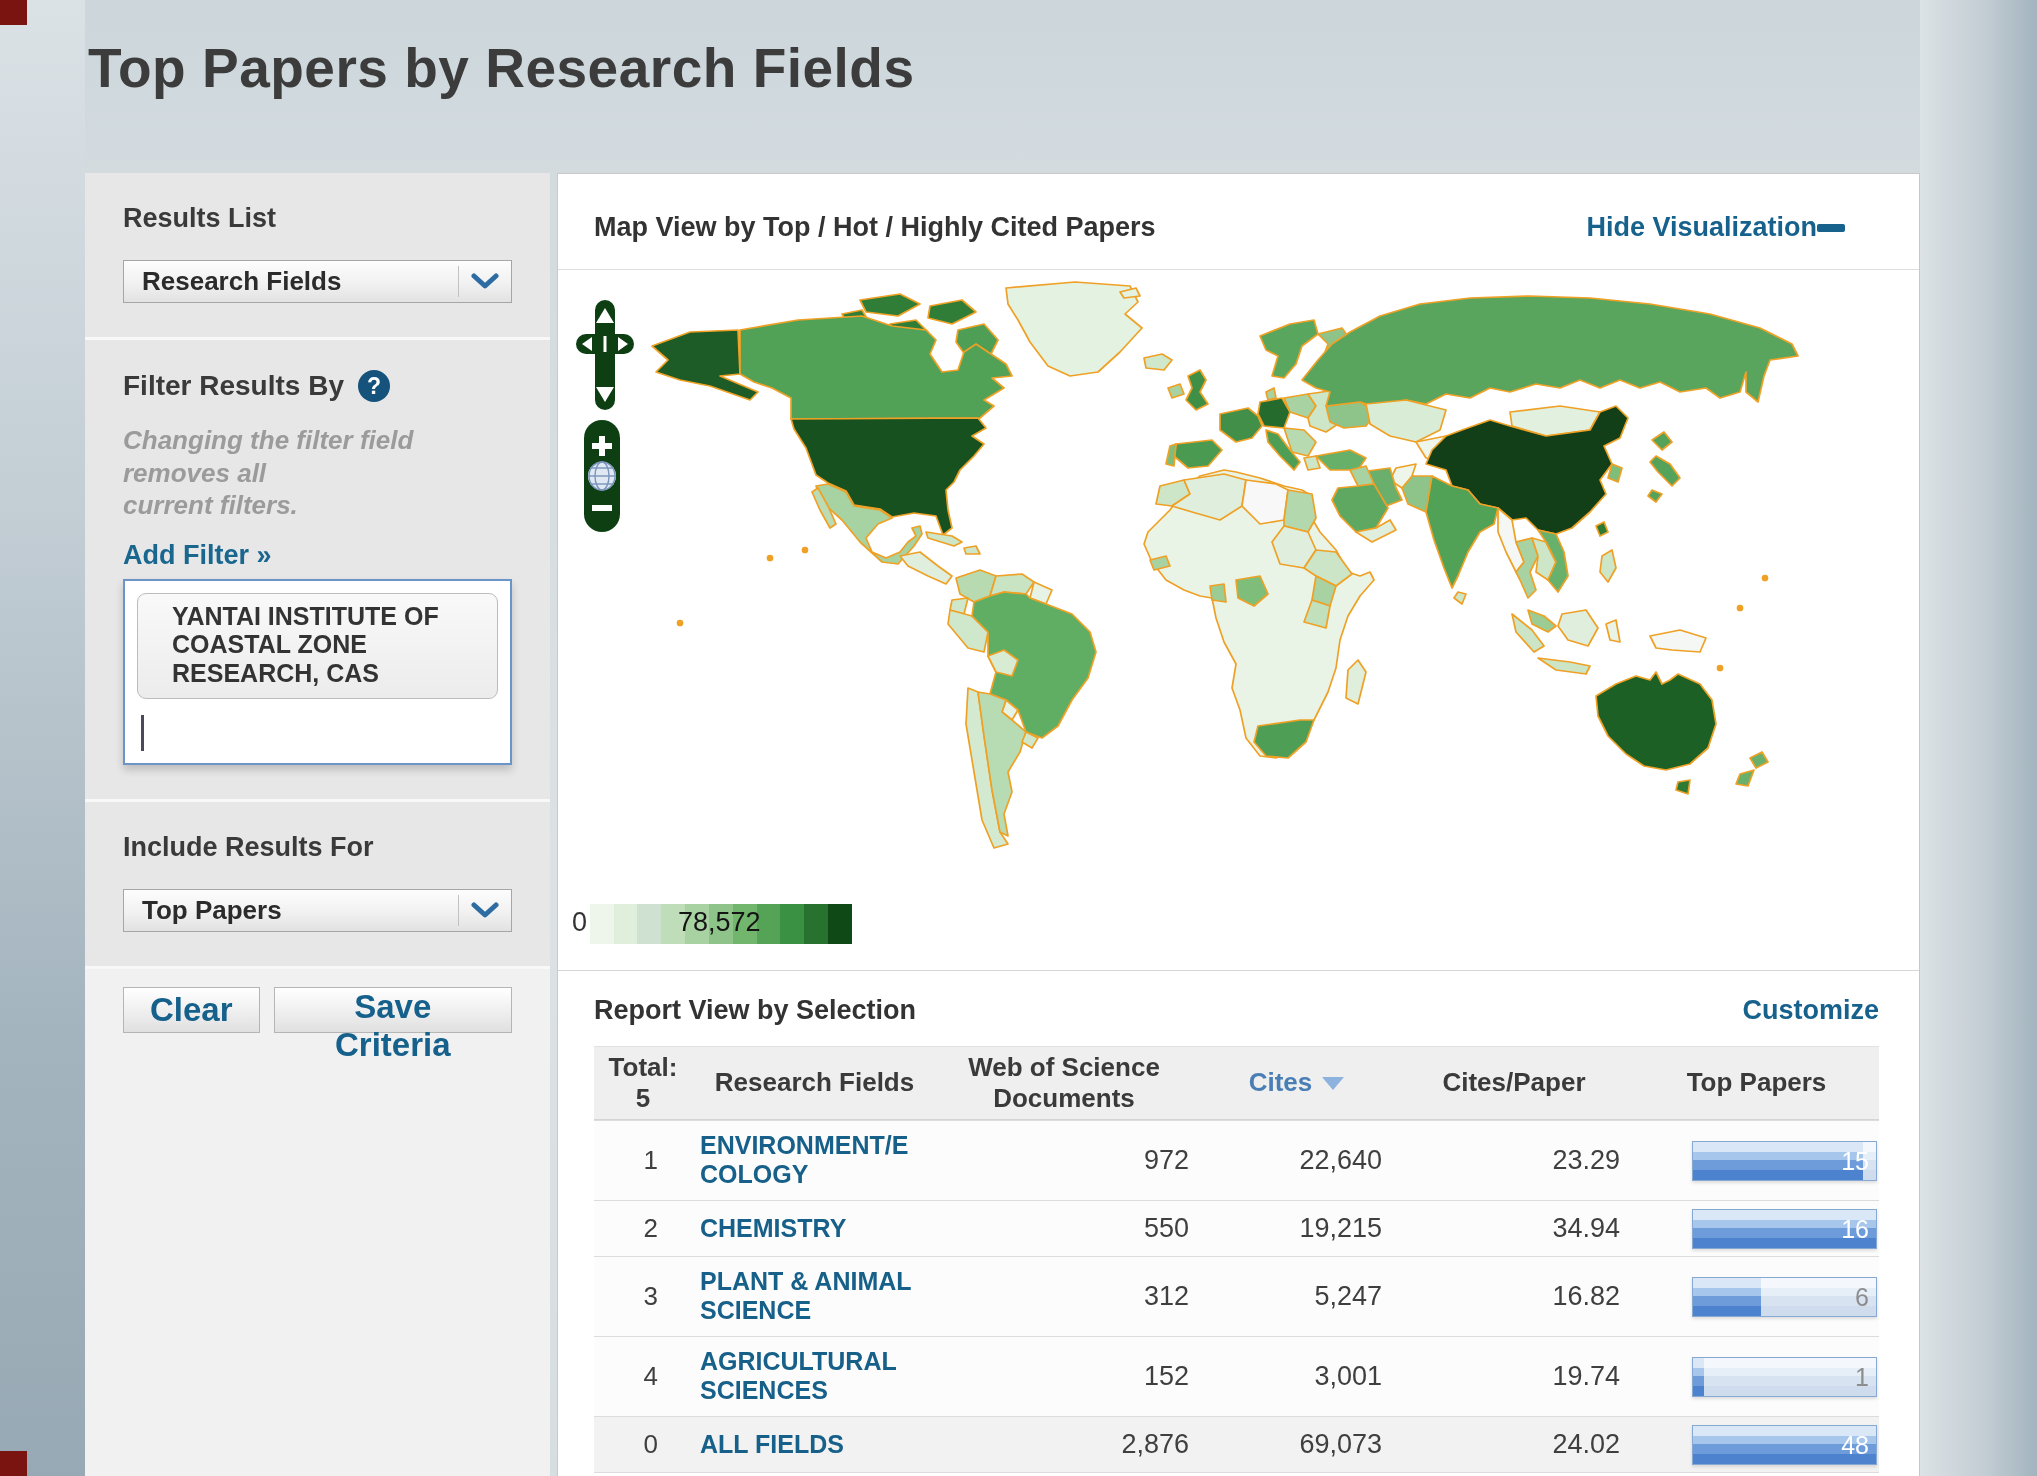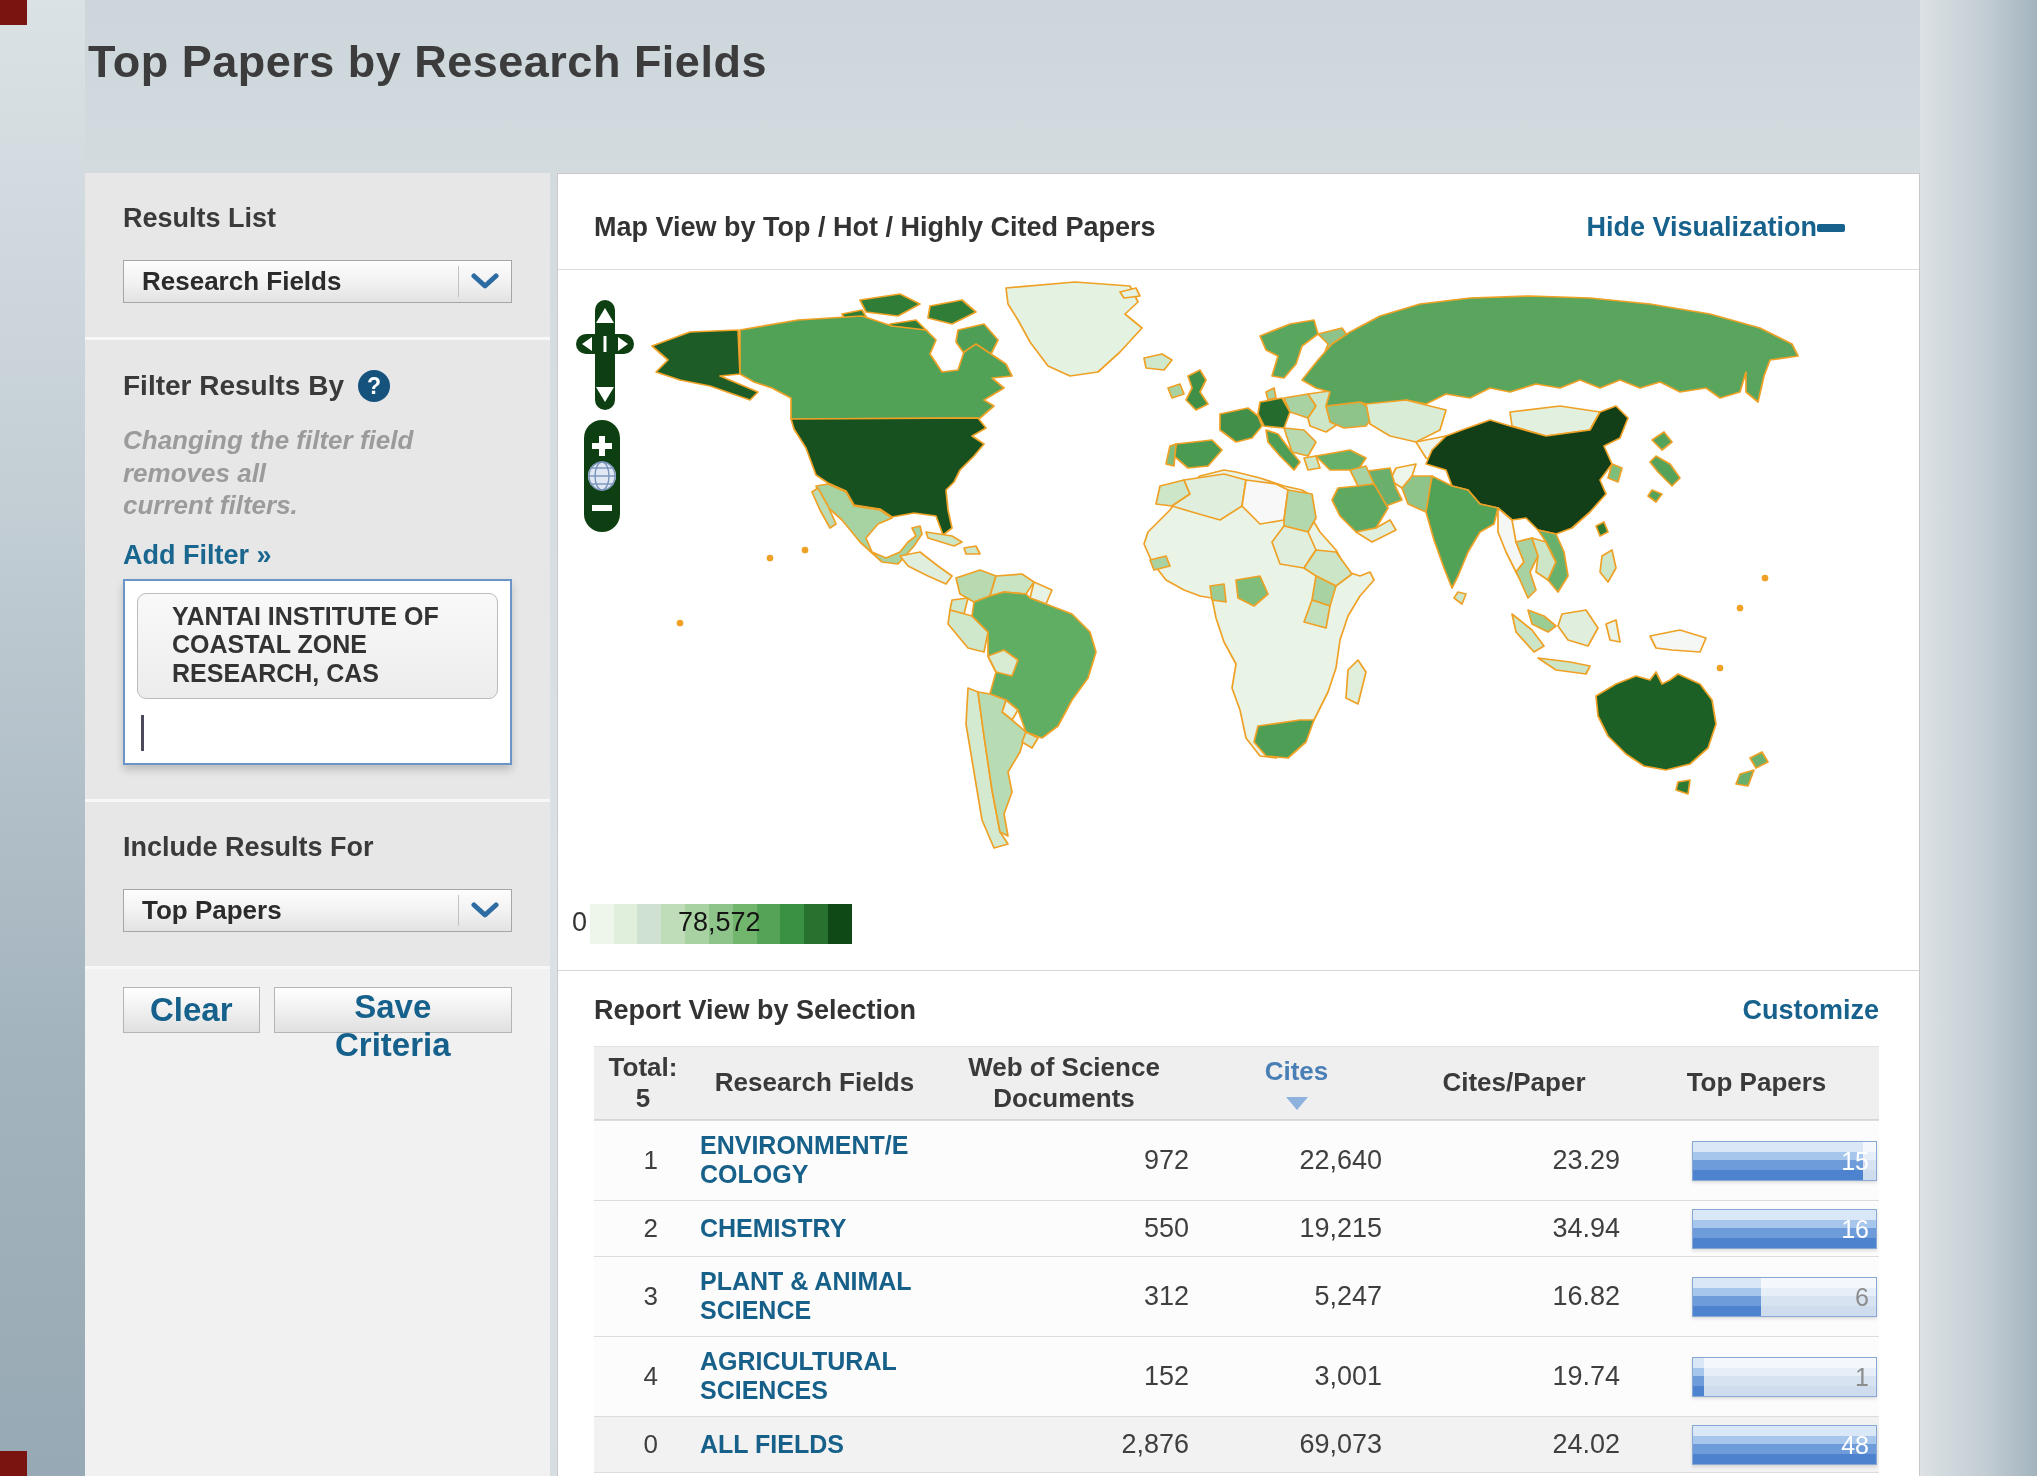--- a/index.html
+++ b/index.html
@@ -10,21 +10,21 @@
 
   
   .left-strip { position:absolute; left:0; top:0; width:85px; height:1476px;
                 background:linear-gradient(180deg,#dbe2e6 0%,#c2cdd4 35%,#a4b4be 70%,#97a9b4 100%); }
   .right-strip { position:absolute; right:0; top:0; width:117px; height:1476px;
                  background:linear-gradient(90deg,#dce2e5 0%,#c3cdd4 55%,#a3b4be 100%); }
   .corner-red { position:absolute; width:27px; height:25px; background:#7a1410; }
   .corner-red.top { left:0; top:0; }
   .corner-red.bottom { left:0; top:1451px; }
 
-  .page-title { position:absolute; left:88px; top:36px; font-size:45px; font-weight:bold;
+  .page-title { position:absolute; left:88px; top:36px; font-size:55px; font-weight:bold;
                 color:#3c3c3c; letter-spacing:0.5px; }
 
   
   .sidebar-col { position:absolute; left:85px; top:173px; width:465px; height:1303px; background:#f1f1f1; }
   .side-section { background:#e7e7e7; border-bottom:3px solid #f8f8f8; padding:30px 38px 34px 38px; }
   .side-heading { font-size:27px; font-weight:bold; color:#3a3a3a; margin-bottom:26px; }
   .select { height:43px; background:linear-gradient(180deg,#fdfdfd 0%,#f1f1f1 55%,#e2e2e2 100%);
             border:1px solid #a6a6a6; display:flex; align-items:center; cursor:pointer; }
   .select-text { flex:1; padding-left:18px; font-size:26px; font-weight:bold; color:#2b2b2b; }
   .select-sep { width:1px; height:31px; background:#c2c2c2; }
@@ -353,21 +353,21 @@
       <a class="customize-link" href="#">Customize</a>
     </div>
 
     <div class="rtable">
       <div class="thead">
         <div class="hc col-rank">Total:
 5</div>
         <div class="hc col-field" style="text-align:center;">Research Fields</div>
         <div class="hc col-wos" style="text-align:center; padding-right:0;">Web of Science
 Documents</div>
-        <div class="hc col-cites cites-head" style="padding-right:0;flex-direction:column;">
+        <div class="hc col-cites cites-head" style="padding-right:0;">
           <span>Cites</span>
           <span class="sort-arrow"></span>
         </div>
         <div class="hc col-cpp" style="text-align:center; padding-right:0;">Cites/Paper</div>
         <div class="hc col-top" style="display:block; text-align:center; padding-right:0;">Top Papers</div>
       </div>
 
       <div class="trow tall">
         <div class="c col-rank">1</div>
         <div class="c col-field"><a class="field-link" href="#">ENVIRONMENT/E

